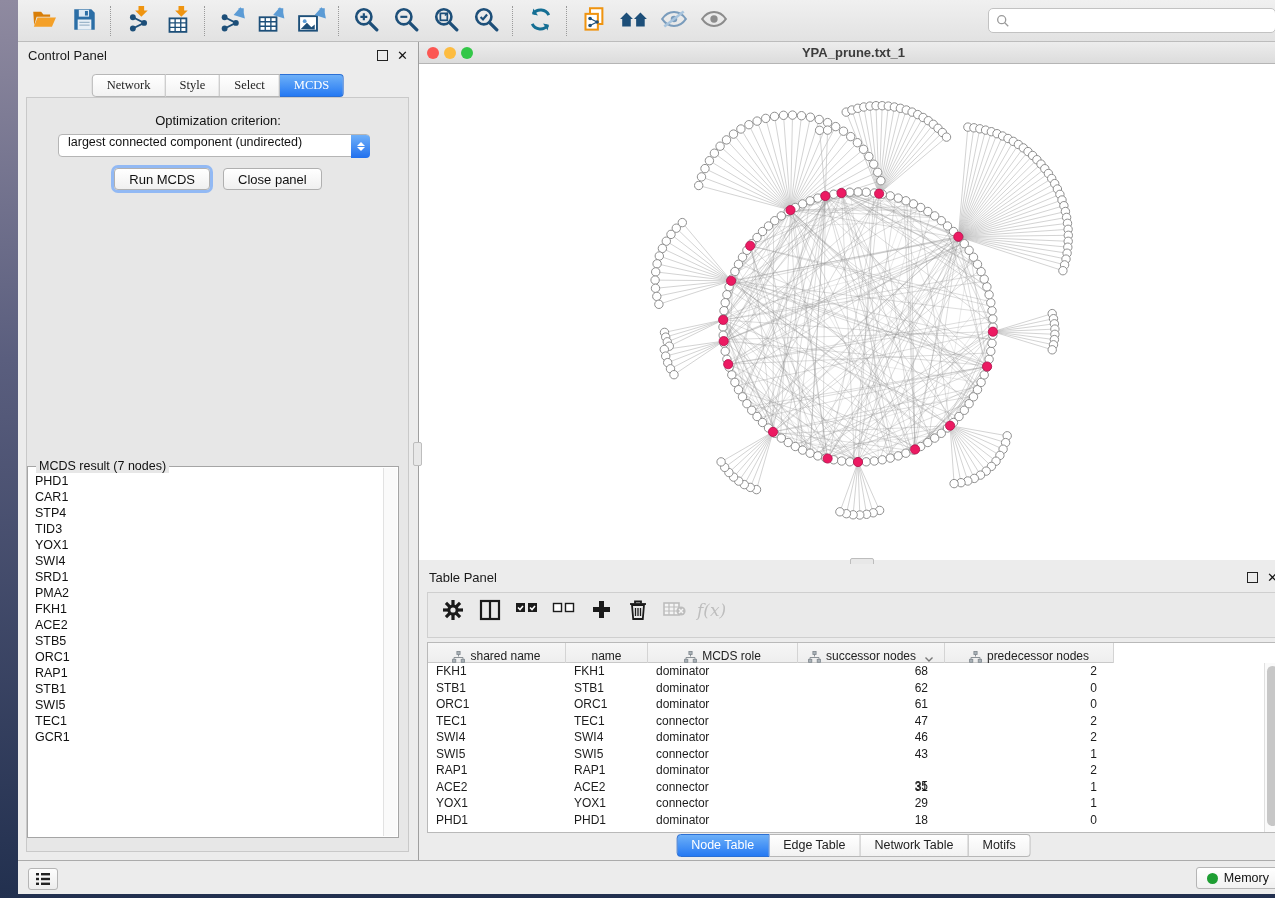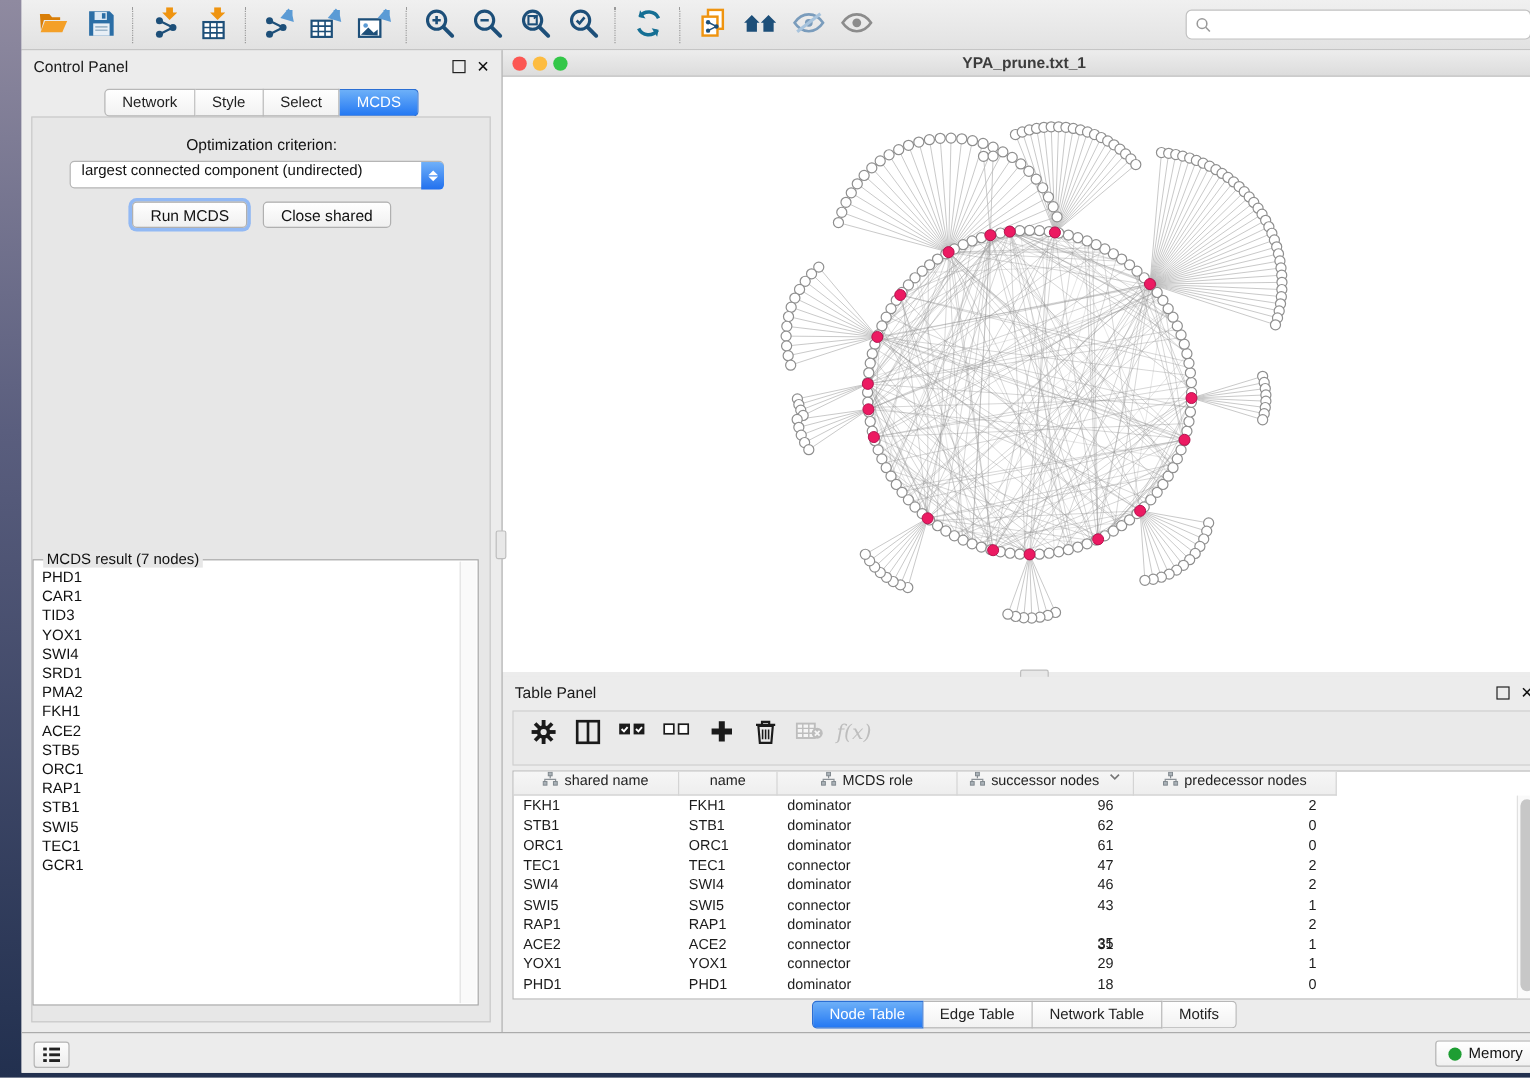--- a/index.html
+++ b/index.html
@@ -22,21 +22,21 @@
   .panel-head{height:26px;display:flex;align-items:center;font-size:13px;color:#1a1a1a;padding:0 10px;}
   .panel-head .spacer{flex:1;}
   .mini-ctl{display:flex;align-items:center;gap:9px;}
   .float-box{width:9px;height:9px;border:1.5px solid #222;display:inline-block;}
   .close-x{font-size:13px;font-weight:bold;color:#111;line-height:9px;}
 
   
   .control-panel{position:absolute;left:0;top:42px;width:400px;height:818px;background:#ececec;}
   .v-divider{position:absolute;left:400px;top:42px;width:1px;height:818px;background:#9f9f9f;}
   .cp-inner{position:absolute;left:8px;top:55px;width:383px;height:755px;background:#e7e7e7;border:1px solid #c9c9c9;box-sizing:border-box;}
-  .segbar{position:absolute;top:32px;left:50%;transform:translateX(-50%);display:flex;z-index:5;}
+  .segbar{position:absolute;top:32px;left:50%;transform:translateX(-50%);display:flex;z-index:5;font-family:Liberation Serif, serif;}
   .seg{height:21px;line-height:21px;padding:0 14px;font-size:12.5px;background:linear-gradient(#ffffff,#f2f2f2);border:1px solid #b7b7b7;border-left:none;color:#222;white-space:nowrap;}
   .seg:first-child{border-left:1px solid #b7b7b7;border-radius:4px 0 0 4px;}
   .seg:last-child{border-radius:0 4px 4px 0;}
   .seg.sel{background:linear-gradient(#6db0f8,#2579f3);color:#fff;border-color:#2b6fd4;}
   .opt-label{position:absolute;top:71px;width:100%;text-align:center;font-size:13px;color:#111;}
   .dropdown{position:absolute;top:92px;left:40px;width:312px;height:23px;background:#fff;border:1px solid #b5b5b5;border-radius:4px;display:flex;align-items:flex-start;box-sizing:border-box;}
   .dropdown .dd-text{flex:1;font-size:12.5px;padding-left:9px;color:#111;white-space:nowrap;overflow:hidden;}
   .dd-stepper{width:19px;height:23px;margin-right:-1px;border-radius:0 4px 4px 0;background:linear-gradient(#6fb0f9,#2170ee);display:flex;flex-direction:column;align-items:center;justify-content:center;gap:1px;}
   .dd-stepper .up{width:0;height:0;border-left:4px solid transparent;border-right:4px solid transparent;border-bottom:4px solid #fff;}
   .dd-stepper .dn{width:0;height:0;border-left:4px solid transparent;border-right:4px solid transparent;border-top:4px solid #fff;}
@@ -59,21 +59,21 @@
   .grabber-v{position:absolute;left:-6px;top:400px;width:9px;height:24px;background:#e8e8e8;border:1px solid #bdbdbd;border-radius:2px;box-sizing:border-box;}
   .grabber-h{position:absolute;left:431px;top:516px;width:24px;height:8px;background:#e8e8e8;border:1px solid #bdbdbd;border-radius:2px;box-sizing:border-box;}
 
   
   .table-panel{position:absolute;left:0;top:522px;width:100%;height:296px;background:#ececec;}
   .tp-toolbar{position:absolute;left:8px;right:7px;top:28px;height:46px;background:#eaeaea;border:1px solid #cfcfcf;box-sizing:border-box;display:flex;align-items:center;padding-left:10px;gap:7px;}
   .tp-btn{width:30px;height:32px;display:flex;align-items:flex-start;justify-content:center;border:none;background:transparent;padding:0;}
   .tp-btn.disabled{opacity:.55;}
   .tablebox{position:absolute;left:8px;right:7px;top:78px;bottom:27px;background:#fff;border:1px solid #b9b9b9;box-sizing:border-box;overflow:hidden;}
   .thead{position:absolute;left:0;top:0;height:20px;display:flex;background:linear-gradient(#f6f6f6,#eeeeee);border-bottom:1px solid #c9c9c9;box-sizing:border-box;}
-  .th{display:flex;align-items:flex-start;justify-content:center;gap:5px;font-size:12px;color:#222;border-right:1px solid #d4d4d4;box-sizing:border-box;height:20px;}
+  .th{display:flex;align-items:flex-end;justify-content:center;gap:5px;font-size:12px;color:#222;border-right:1px solid #d4d4d4;box-sizing:border-box;height:20px;}
   .tbody{position:absolute;left:0;top:20px;right:15px;bottom:0;}
   .tr{display:flex;height:16.5px;align-items:center;}
   .td{font-size:12px;color:#1c1c1c;box-sizing:border-box;white-space:nowrap;overflow:hidden;}
   .td.num{text-align:right;}
   .t-scroll{position:absolute;top:20px;right:0;bottom:0;width:15px;background:#fafafa;border-left:1px solid #e0e0e0;}
   .t-thumb{position:absolute;left:2px;right:2px;top:3px;height:160px;background:#c7c7c7;border-radius:6px;}
   .tp-tabs{position:absolute;bottom:3px;left:50%;transform:translateX(-50%);display:flex;}
 
   
   .statusbar{position:absolute;left:0;top:860px;width:100%;height:34px;background:#ececec;border-top:1px solid #ababab;box-sizing:border-box;padding-left:32px;}
@@ -253,27 +253,28 @@
     <div class="opt-label">Optimization criterion:</div>
     <div class="dropdown">
       <span class="dd-text">largest connected component (undirected)</span>
       <span class="dd-stepper">
           <span class="up"></span>
           <span class="dn"></span>
         </span>
     </div>
     <div class="btn-row">
       <button class="mac-btn focused">Run MCDS</button>
-      <button class="mac-btn">Close shared</button>
+      <button class="mac-btn">Close panel</button>
     </div>
     <div class="groupbox">
       <span class="legend">MCDS result (7 nodes)</span>
       <div class="mcds-list" id="mcds-list">
           <div class="item">PHD1</div>
           <div class="item">CAR1</div>
+          <div class="item">STP4</div>
           <div class="item">TID3</div>
           <div class="item">YOX1</div>
           <div class="item">SWI4</div>
           <div class="item">SRD1</div>
           <div class="item">PMA2</div>
           <div class="item">FKH1</div>
           <div class="item">ACE2</div>
           <div class="item">STB5</div>
           <div class="item">ORC1</div>
           <div class="item">RAP1</div>
@@ -1091,21 +1092,21 @@
                 </svg>
               </span>
               <span>predecessor nodes</span>
             </div>
           </div>
         <div class="tbody" id="tbody">
             <div class="tr">
               <div class="td" style="width: 138px; padding: 0px 0px 0px 8px;">FKH1</div>
               <div class="td" style="width: 82px; padding: 0px 0px 0px 8px;">FKH1</div>
               <div class="td" style="width: 150px; padding: 0px 0px 0px 8px;">dominator</div>
-              <div class="td num" style="width: 147px; padding: 0px 17px 0px 0px;">96</div>
+              <div class="td num" style="width: 147px; padding: 0px 17px 0px 0px;">68</div>
               <div class="td num" style="width: 169px; padding: 0px 17px 0px 0px;">2</div>
             </div>
             <div class="tr">
               <div class="td" style="width: 138px; padding: 0px 0px 0px 8px;">STB1</div>
               <div class="td" style="width: 82px; padding: 0px 0px 0px 8px;">STB1</div>
               <div class="td" style="width: 150px; padding: 0px 0px 0px 8px;">dominator</div>
               <div class="td num" style="width: 147px; padding: 0px 17px 0px 0px;">62</div>
               <div class="td num" style="width: 169px; padding: 0px 17px 0px 0px;">0</div>
             </div>
             <div class="tr">

